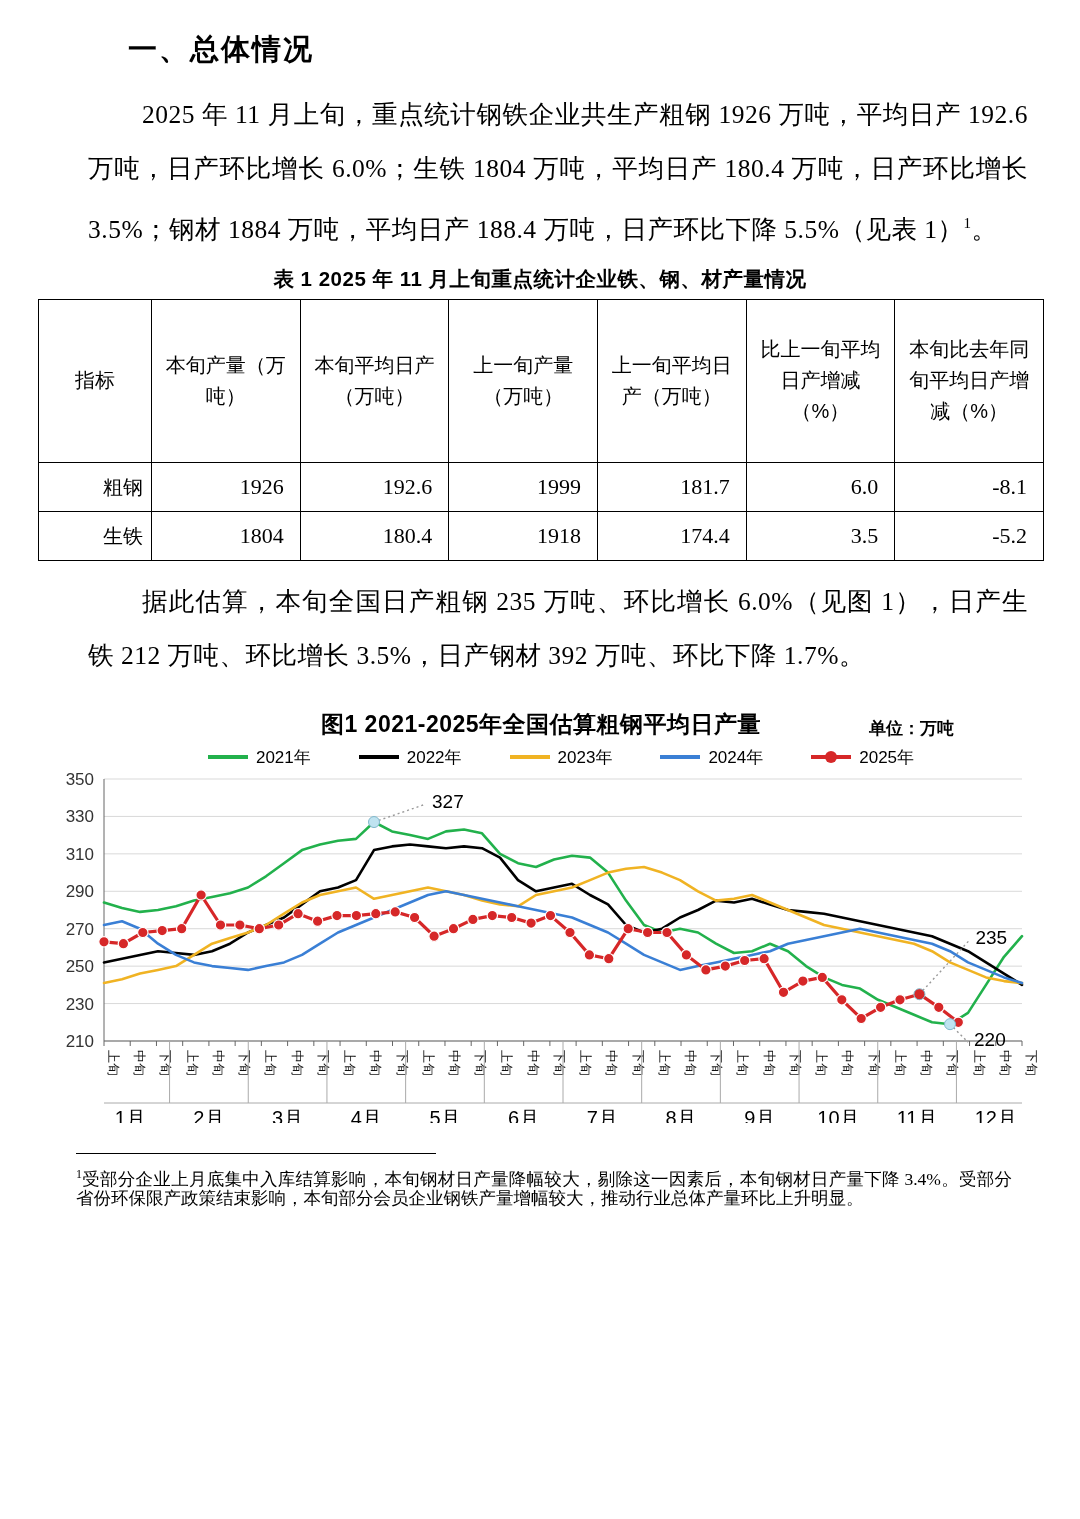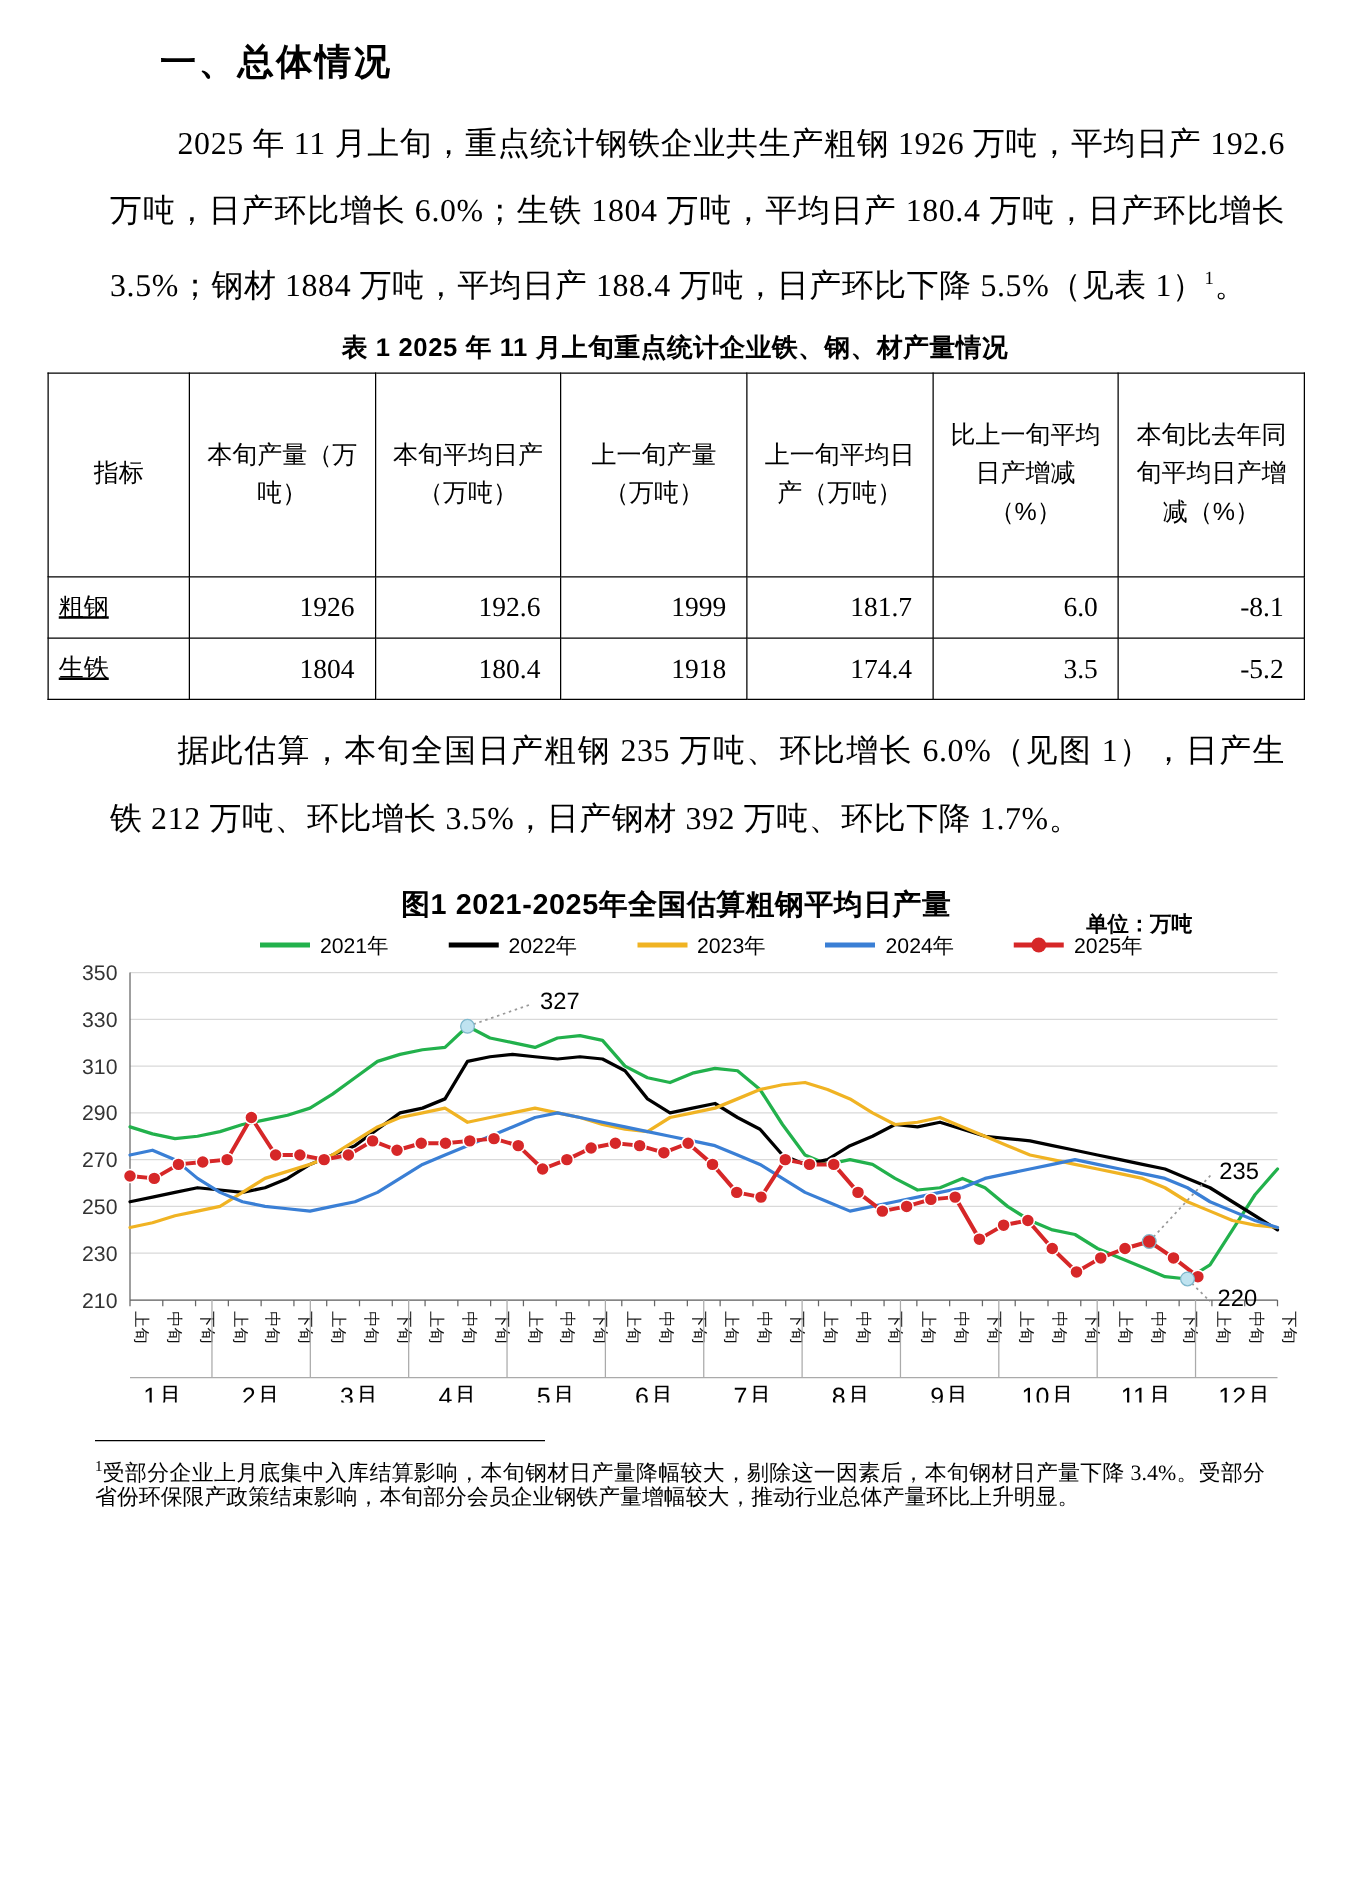--- a/index.html
+++ b/index.html
@@ -67,24 +67,23 @@
     height: 150px;
     vertical-align: middle;
     text-align: center;
     line-height: 31px;
   }
   table.stat thead th.first {
     width: 96px;
     margin-top: 28px;
   }
   table.stat tbody td.lbl {
-    text-align: left;
+    text-align: right;
     height: 36px;
     line-height: 28px;
-    text-decoration: underline;
   }
   table.stat tbody td.num {
     text-align: right;
     padding-right: 16px;
     font-family: "Liberation Serif", serif;
     font-size: 22px;
   }
   .chart-wrap {
     margin-top: 26px;
     position: relative;
@@ -97,21 +96,21 @@
     font-family: "Liberation Sans", sans-serif;
     font-weight: bold;
     font-size: 23px;
     text-align: center;
     position: relative;
     letter-spacing: 0.5px;
   }
   .chart-unit {
     position: absolute;
     right: 90px;
-    top: 20px;
+    top: 8px;
     font-family: "Liberation Sans", sans-serif;
     font-weight: bold;
     font-size: 17px;
   }
   .legend {
     display: flex;
     justify-content: center;
     gap: 48px;
     margin-top: 6px;
     margin-left: 40px;

